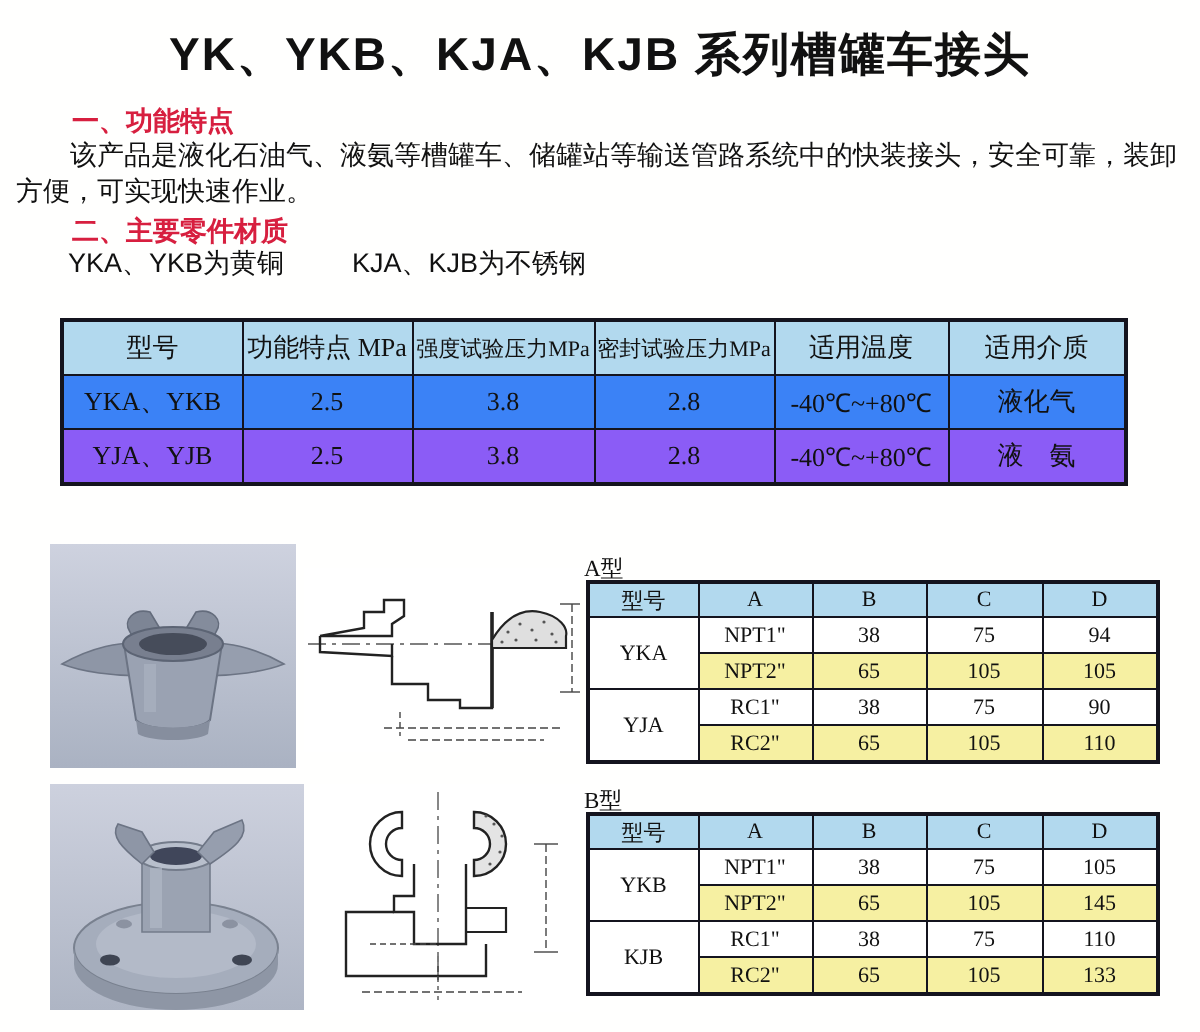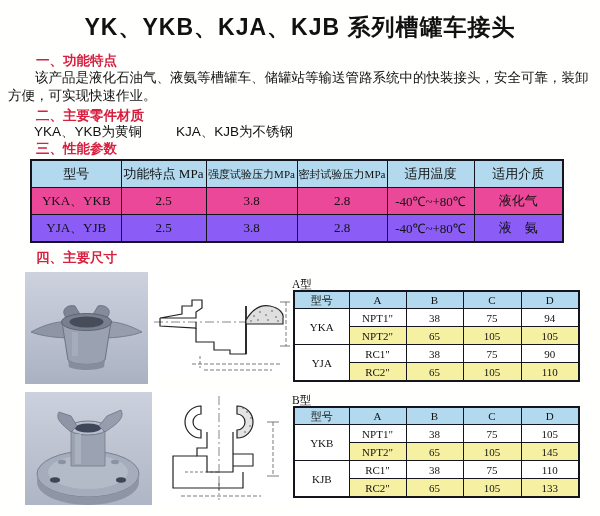--- a/index.html
+++ b/index.html
@@ -24,21 +24,21 @@
 
   
   table{border-collapse:collapse;table-layout:fixed;}
   #perf-table{left:30px;top:159px;}
   #perf-table table{width:532px;border:2px solid #14141e;
                     font-family:"Liberation Serif", serif;}
   #perf-table th,#perf-table td{border:1px solid #14141e;text-align:center;
                                 padding:0;overflow:hidden;white-space:nowrap;}
   #perf-table th{background:#b2d9ee;font-weight:normal;font-size:13px;height:26px;color:#111;}
   #perf-table th.small{font-size:11px;margin-top:12px;}
-  #perf-table td{font-size:13px;height:26px;color:#111;background:#ec4899;}
+  #perf-table td{font-size:13px;height:26px;color:#111;background:#3b82f6;}
   #perf-table tr.yl td{background:#8b5cf6;}
 
   
   .dim-label{font-size:11.5px;color:#111;font-family:Liberation Serif, serif;}
   #label-a{left:292px;top:277px;}
   #label-b{left:292px;top:393px;}
   .dim-table{font-family:"Liberation Serif", serif;}
   .dim-table table{width:285px;border:2px solid #14141e;}
   .dim-table th,.dim-table td{border:1px solid #14141e;text-align:center;padding:0;
                               font-size:11px;overflow:hidden;white-space:nowrap;color:#111;}
@@ -63,21 +63,20 @@
   <div id="title" class="abs">YK、YKB、KJA、KJB 系列槽罐车接头</div>
 
   <div id="h-features" class="abs sec-heading">一、功能特点</div>
   <div id="para-features" class="abs">该产品是液化石油气、液氨等槽罐车、储罐站等输送管路系统中的快装接头，安全可靠，装卸方便，可实现快速作业。</div>
 
   <div id="h-materials" class="abs sec-heading">二、主要零件材质</div>
   <div id="materials-line" class="abs">
     <span>YKA、YKB为黄铜</span><span class="gap"></span><span>KJA、KJB为不锈钢</span>
   </div>
 
-  <div id="h-performance" class="abs sec-heading">三、性能参数</div>
 
   <div id="perf-table" class="abs">
     <table>
       <colgroup>
           <col style="width:90px">
           <col style="width:85px">
           <col style="width:91px">
           <col style="width:90px">
           <col style="width:87px">
           <col style="width:89px">
@@ -104,21 +103,20 @@
         <td>2.5</td>
         <td>3.8</td>
         <td>2.8</td>
         <td>-40℃~+80℃</td>
         <td>液　氨</td>
       </tr>
     </tbody>
       </table>
   </div>
 
-  <div id="h-dimensions" class="abs sec-heading">四、主要尺寸</div>
 
   <div id="photo-a" class="abs photo">
     <svg width="123" height="112" viewBox="0 0 123 112">
       <defs>
         <linearGradient id="pabg" x1="0" y1="0" x2="0" y2="1">
           <stop offset="0" stop-color="#ced2df"></stop>
             <stop offset="1" stop-color="#aab2c2"></stop>
         </linearGradient>
       </defs>
       <rect x="0" y="0" width="123" height="112" fill="url(#pabg)"></rect>

